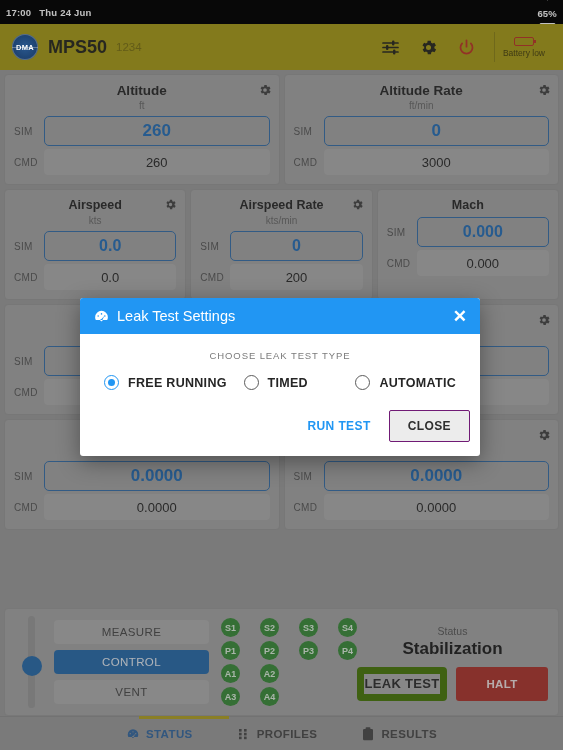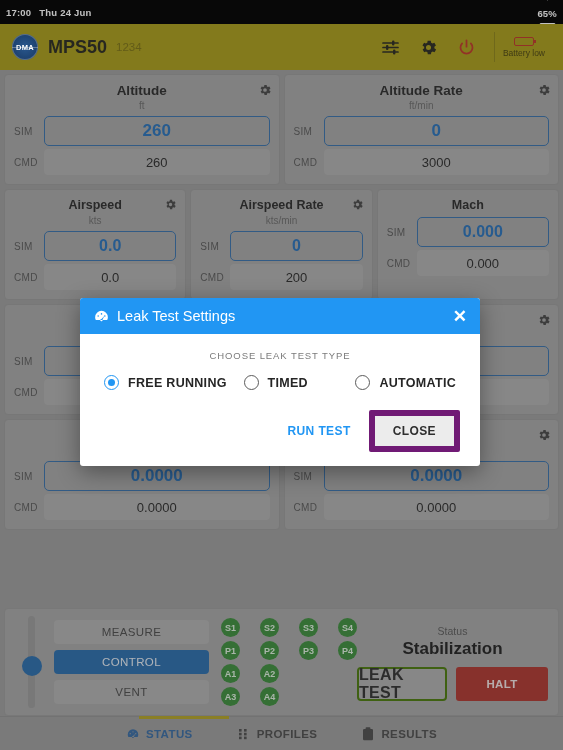--- a/index.html
+++ b/index.html
@@ -112,23 +112,23 @@
     width:19px;height:19px;border-radius:50%;
     background:#3f8f3f;
     display:flex;align-items:center;justify-content:center;
     font-size:9px;font-weight:bold;color:#dff0df;
   }
   .statuscol{ margin-left:auto; display:flex; flex-direction:column; align-items:center; width:196px; }
   .status-lbl{ font-size:10.5px; color:#5e5e5e; line-height:14px; }
   .status-val{ font-size:17px; font-weight:bold; color:#252525; line-height:22px; margin-bottom:7px; }
   .dock-btns{ display:flex; gap:9px; }
   .btn-leak{
-    width:90px;height:34px;border:2px solid #4d7c0f;border-radius:4px;background:#b0b0b0;
+    width:90px;height:34px;border:7px solid #4d7c0f;border-radius:4px;background:#b0b0b0;
     display:flex;align-items:center;justify-content:center;
-    font-size:16px;font-weight:bold;color:#333; letter-spacing:.3px;
+    font-size:13px;font-weight:bold;color:#333; letter-spacing:.3px;
   }
   .btn-halt{
     width:92px;height:34px;border-radius:3px;background:#b03a33;
     display:flex;align-items:center;justify-content:center;
     font-size:11.5px;font-weight:bold;color:#f2e4e3; letter-spacing:.3px;
   }
 
   
   .tabbar{
     position:absolute; left:0; right:0; bottom:0; height:34px;
@@ -156,25 +156,25 @@
   .mh-close{ margin-left:auto; font-size:17px; font-weight:bold; line-height:1; cursor:pointer; }
   .modal-body{ padding:16px 0 10px; }
   .choose{ text-align:center; font-size:9.5px; color:#7b7b7b; letter-spacing:.9px; }
   .radios{ display:flex; align-items:center; padding:14px 24px 4px; }
   .radio{ display:flex; align-items:center; gap:9px; }
   .r1{ width:152px; } .r2{ width:122px; }
   .rc{ width:15px;height:15px;border-radius:50%;border:1.6px solid #5b5b5b; position:relative; }
   .rc.on{ border-color:#2196f3; }
   .rc.on:after{ content:""; position:absolute; left:3px; top:3px; width:7px;height:7px;border-radius:50%;background:#2196f3; }
   .rlabel{ font-size:12.5px; font-weight:bold; color:#262626; letter-spacing:.3px; }
-  .modal-foot{ display:flex; justify-content:flex-end; align-items:center; gap:10px; padding:6px 20px 14px; }
+  .modal-foot{ display:flex; justify-content:flex-end; align-items:center; gap:10px; padding:6px 10px 14px; }
   .btn-run{ font-size:12px; font-weight:bold; color:#2196f3; letter-spacing:.4px; padding:6px 8px; }
   .btn-close{
     font-size:12px; font-weight:bold; color:#2f2f2f; letter-spacing:.4px;
-    padding:8px 18px; background:#ececec; border:6px solid #701a75; border-radius:2px;
+    padding:8px 18px; background:#ececec; border:1px solid #701a75; border-radius:2px;
   }
 </style>
 </head>
 <body>
 
 <div class="statusbar">
   <span class="sb-time">17:00</span>
   <span class="sb-date">Thu 24 Jun</span>
   <span class="sb-right">
     <span>

